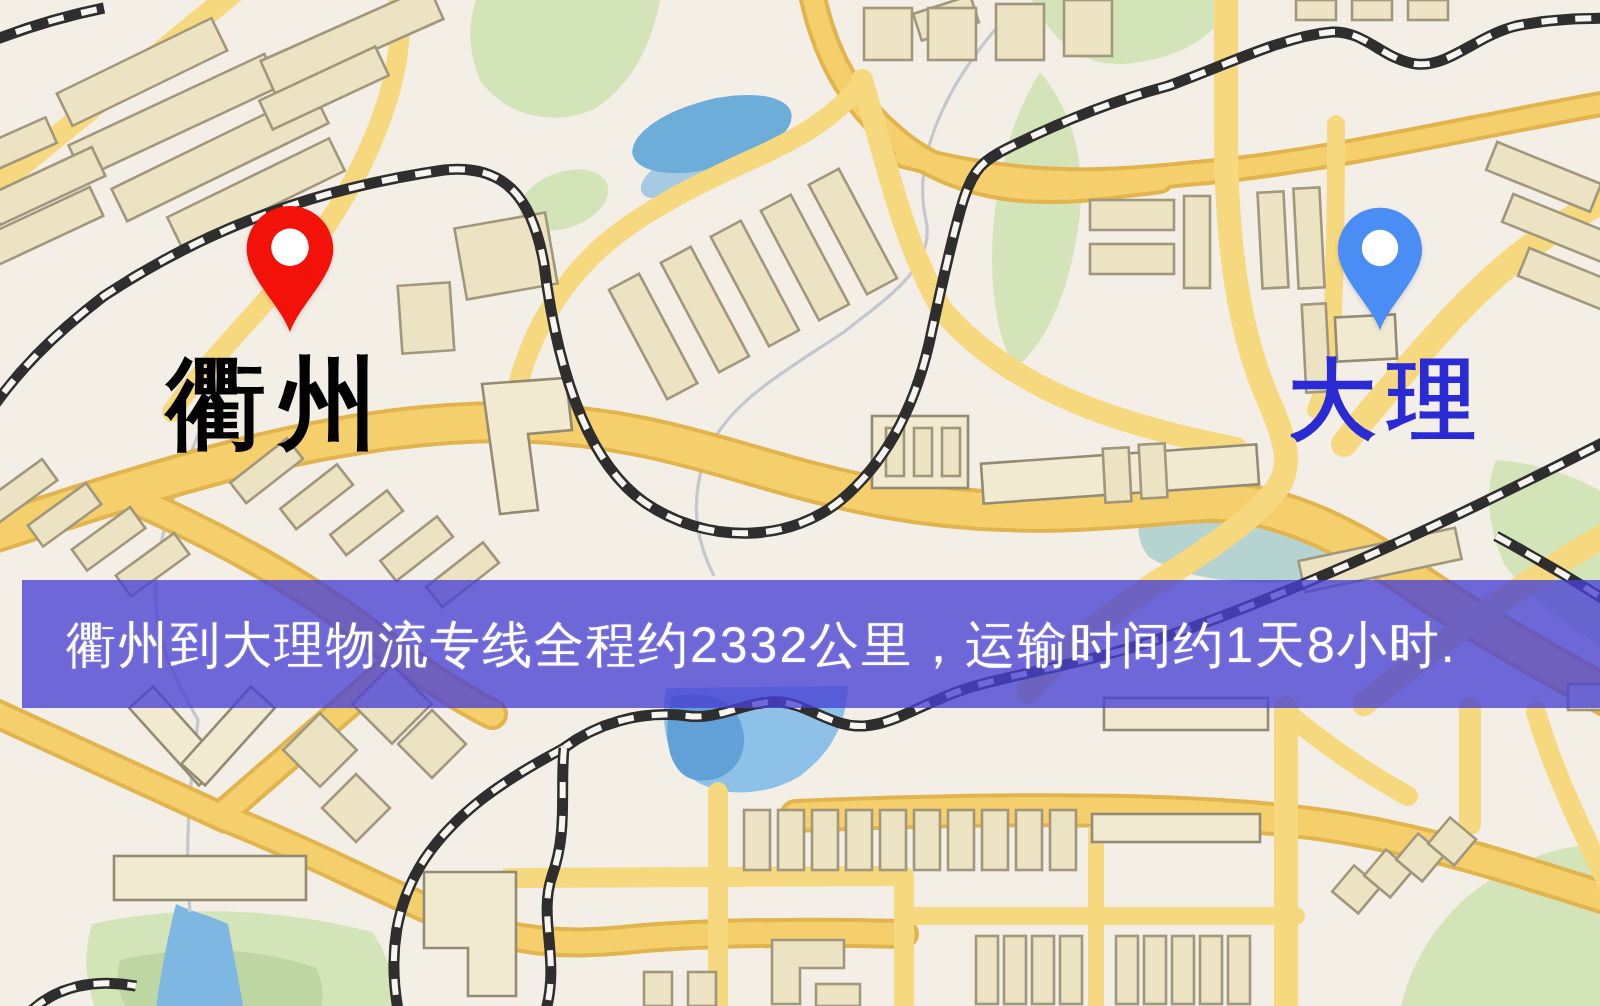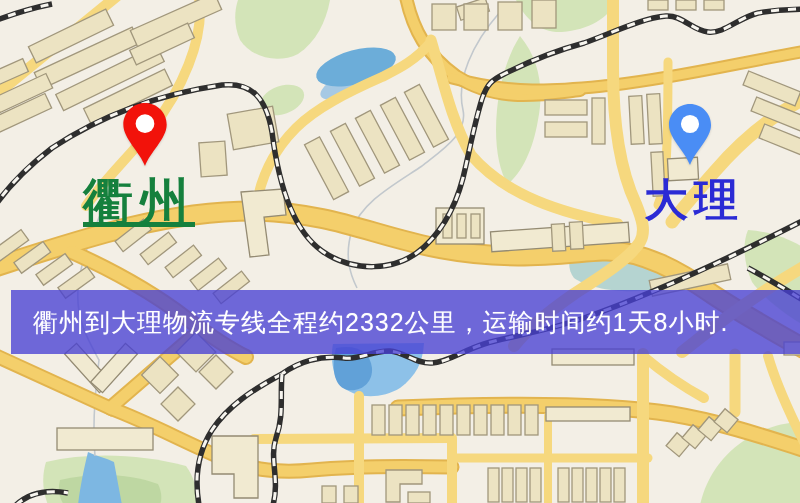--- a/index.html
+++ b/index.html
@@ -9,21 +9,21 @@
     background:#f3efe6;
   }
   .map-svg{position:absolute;left:0;top:0;width:800px;height:503px;display:block;}
   .pin{position:absolute;filter:drop-shadow(0 1px 1px rgba(0,0,0,0.15));}
   .pin-origin{left:118px;top:101px;width:54px;height:67px;}
   .pin-dest{left:664px;top:102px;width:52px;height:65px;}
   .city-label{
     position:absolute;font-family:"Liberation Serif", serif;font-weight:bold;
     white-space:nowrap;line-height:1;user-select:none;
   }
-  .label-origin{left:83px;top:177px;font-size:50px;letter-spacing:6px;color:#15803d;text-decoration:underline;}
+  .label-origin{left:83px;top:177px;font-size:50px;letter-spacing:6px;color:#000000;}
   .label-dest{left:644px;top:179px;font-size:44px;letter-spacing:6px;color:#2b2bd5;}
   .banner{
     position:absolute;left:0;top:290px;width:800px;height:64px;
     background:rgba(72,64,212,0.78);
     display:flex;align-items:center;margin-left:11px;
   }
   .banner-text{
     color:#ffffff;font-size:25px;padding-left:22px;letter-spacing:1px;
     font-family:"Liberation Sans", sans-serif;white-space:nowrap;
     text-shadow:0 0 1px rgba(255,255,255,0.4);

